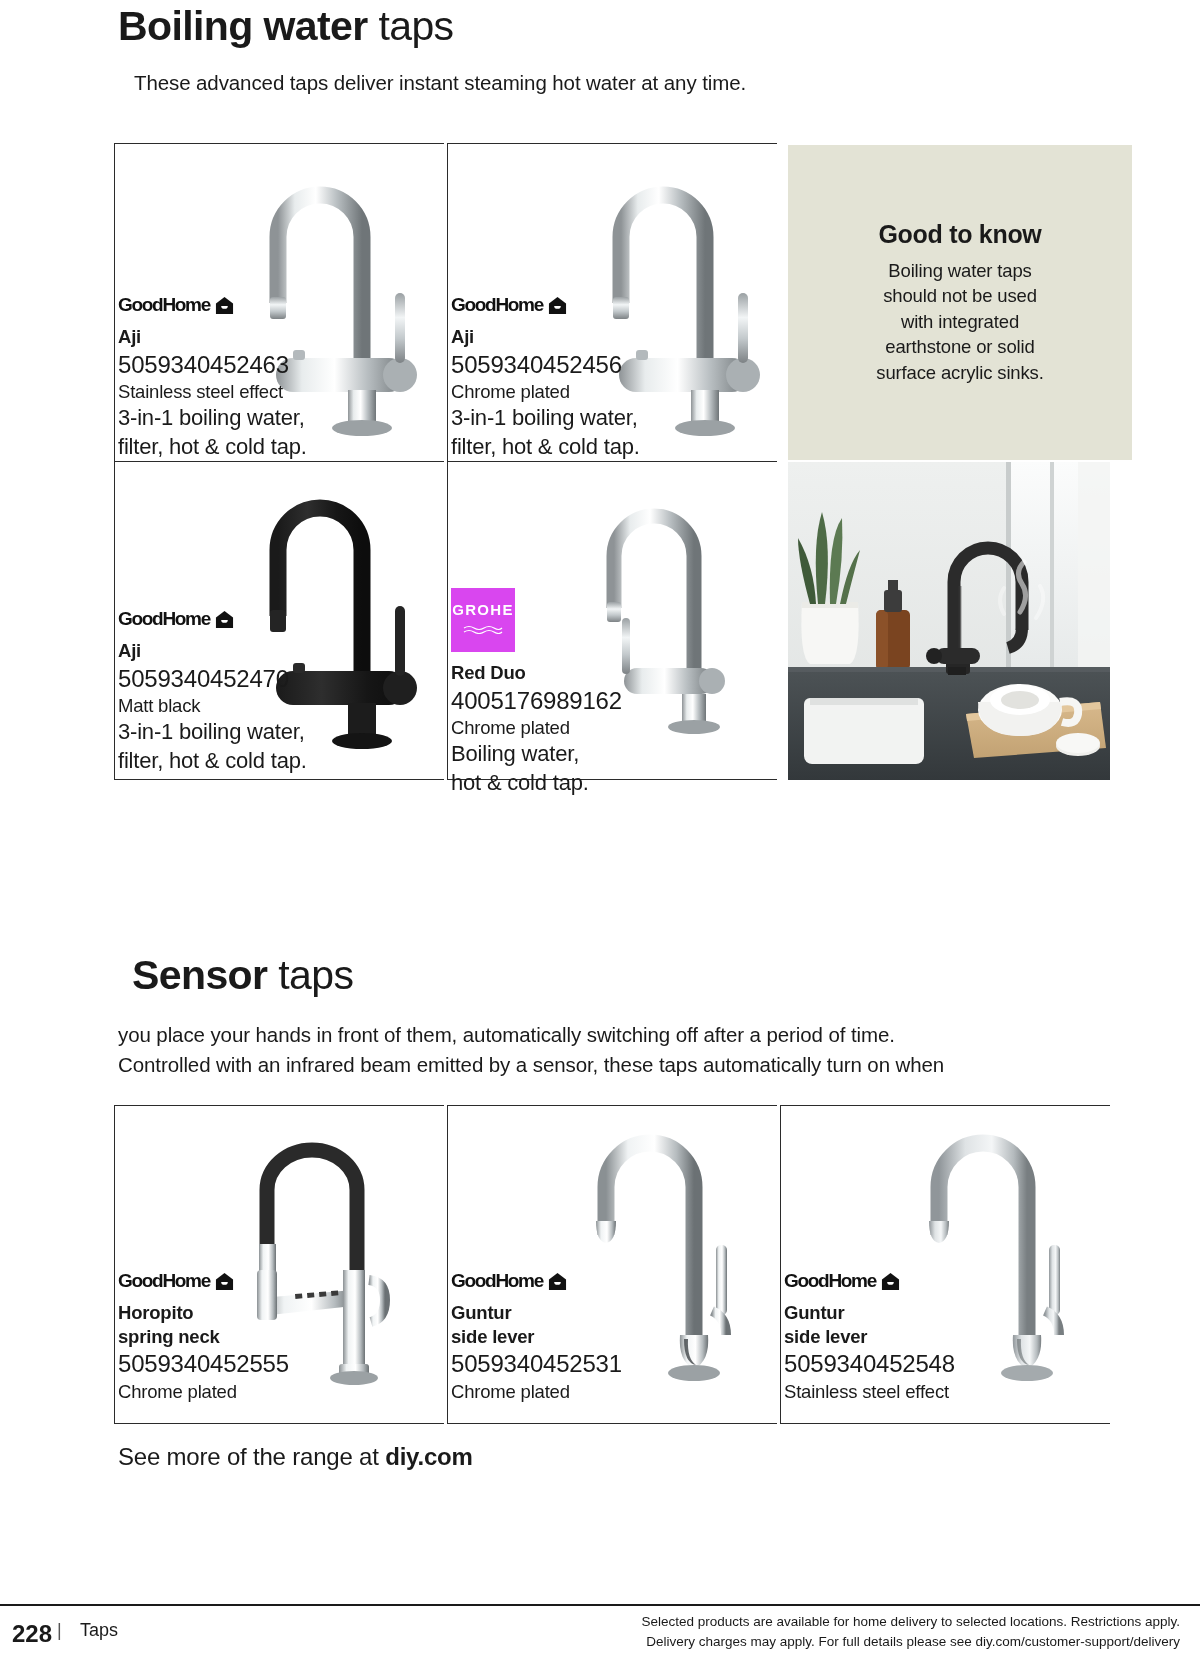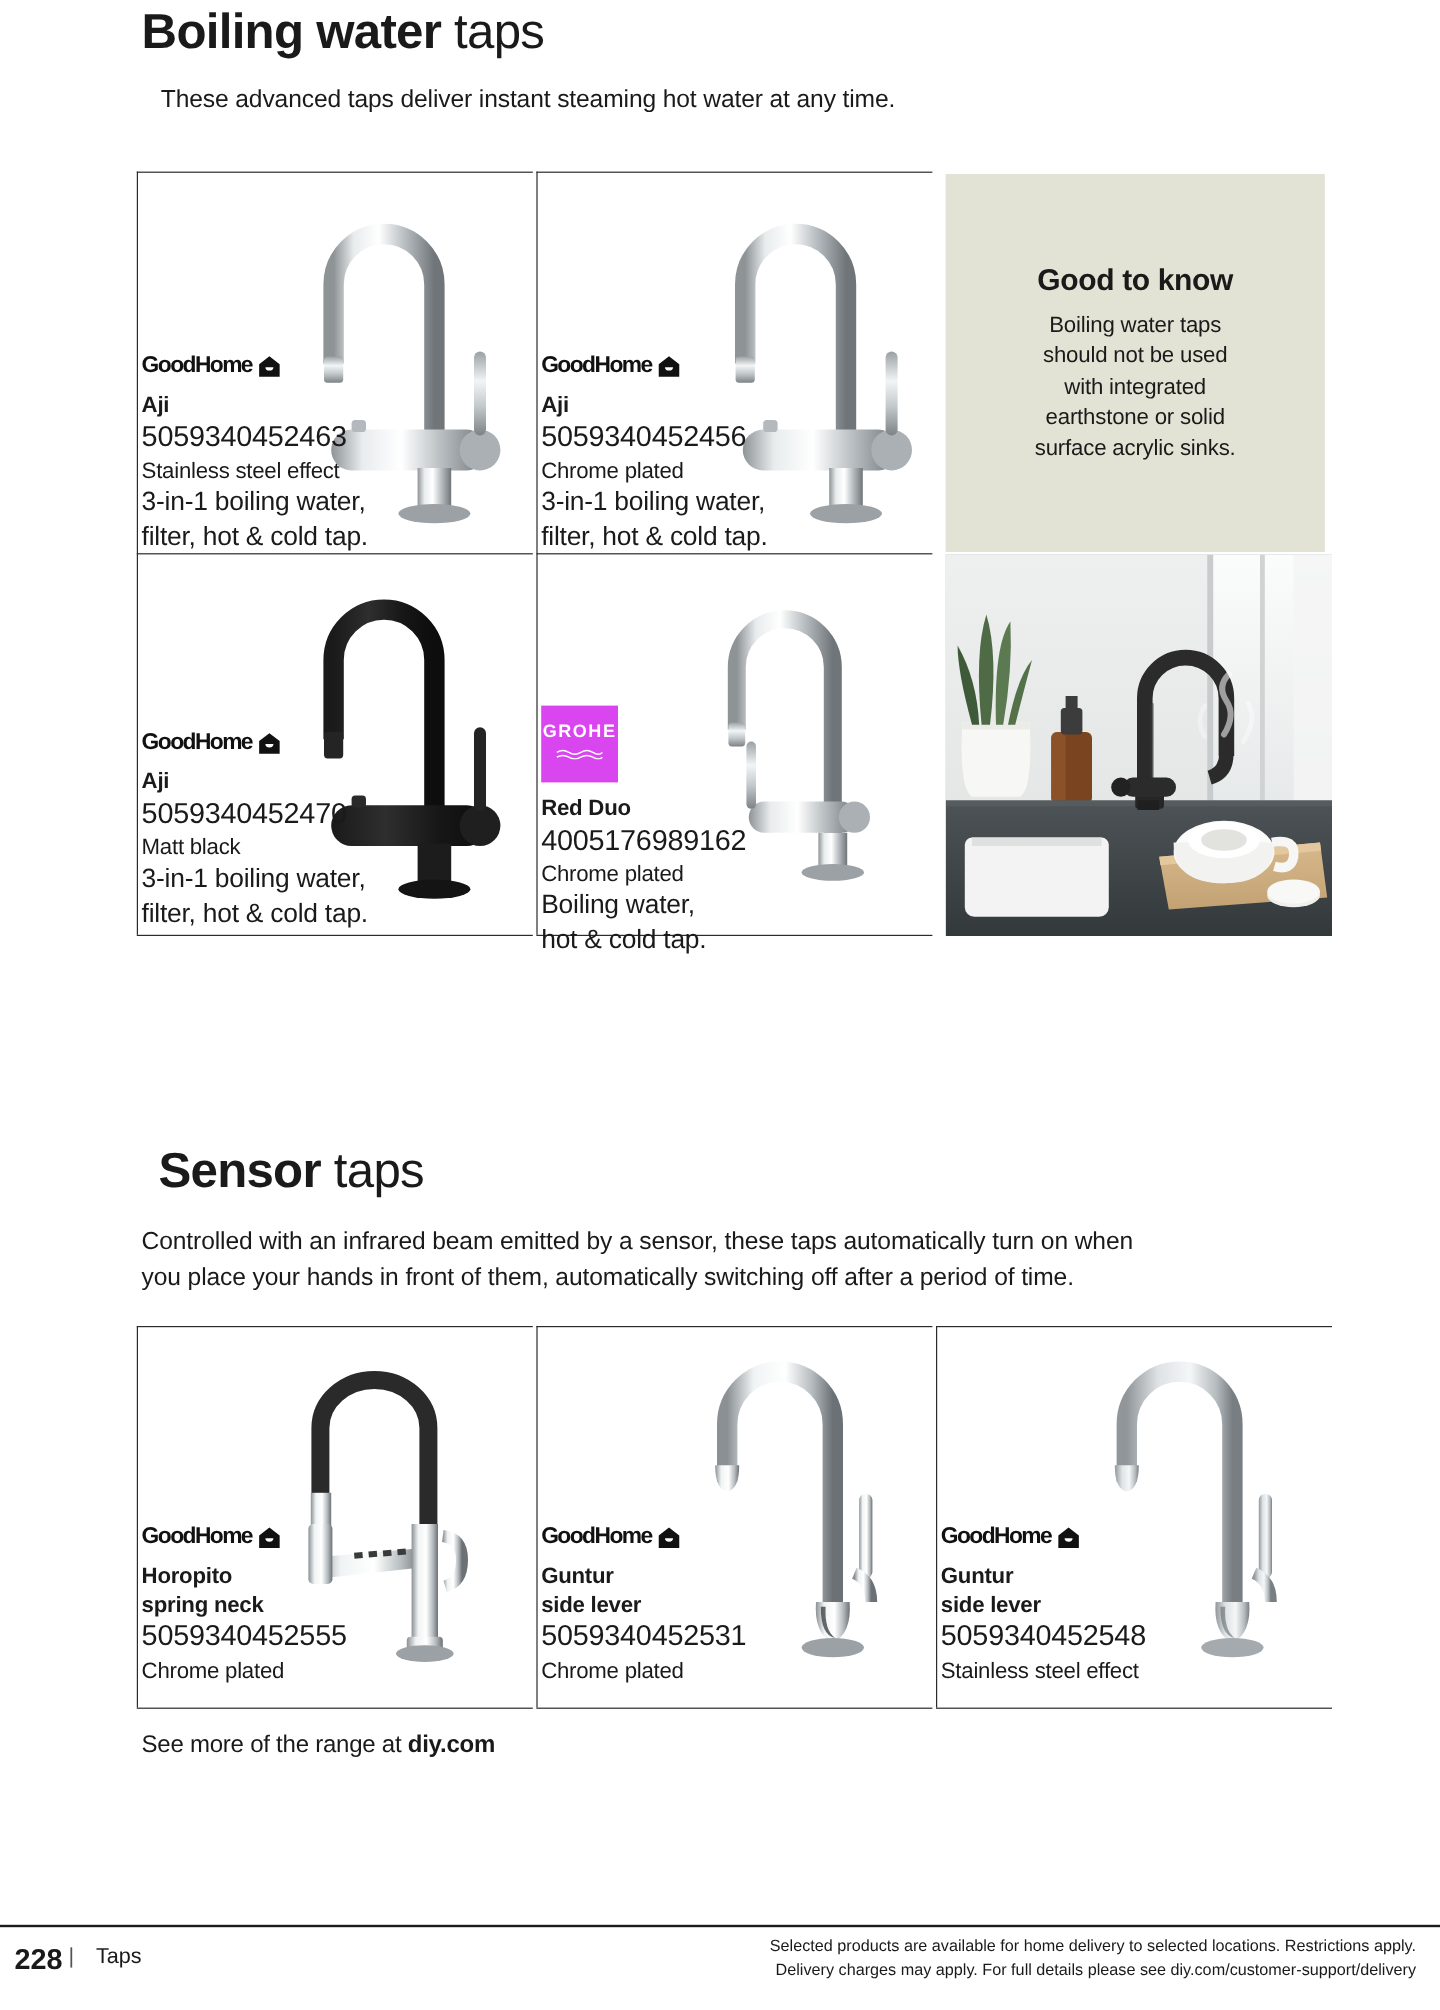--- a/index.html
+++ b/index.html
@@ -59,21 +59,21 @@
     display:flex;flex-direction:column;align-items:center;justify-content:center;
     text-align:center;
   }
   .gtk h3{margin:0 0 9px 0;font-size:25px;font-weight:bold;letter-spacing:-0.3px;}
   .gtk p{margin:0;font-size:18.5px;line-height:1.38;letter-spacing:-0.15px;}
 
   
   .photo{position:absolute;overflow:hidden;background:#cfd2d1;}
 
   
-  .seemore{position:absolute;font-size:20px;letter-spacing:-0.2px;}
+  .seemore{position:absolute;font-size:24px;letter-spacing:-0.2px;}
   .seemore b{font-weight:bold;}
   .footer-rule{position:absolute;height:2px;background:#1a1a1a;}
   .pagenum{position:absolute;font-size:24px;font-weight:bold;}
   .pagesep{position:absolute;font-size:18px;color:#555;}
   .pagelabel{position:absolute;font-size:18px;}
   .legal{position:absolute;font-size:13.5px;line-height:1.5;text-align:right;}
 
   
   .tapart{position:absolute;}
 </style>
@@ -241,21 +241,21 @@
         </span>
       </div>
       <div class="p-name">Red Duo</div>
       <div class="p-code">4005176989162</div>
       <div class="p-fin">Chrome plated</div>
       <div class="p-desc">Boiling water,</div>
       <div class="p-desc">hot &amp; cold tap.</div>
     </div>
   </div>
 
-  <div class="gtk" style="left:788px;top:145px;width:316px;height:315px;">
+  <div class="gtk" style="left:788px;top:145px;width:344px;height:315px;">
     <h3>Good to know</h3>
     <p>Boiling water taps</p>
     <p>should not be used</p>
     <p>with integrated</p>
     <p>earthstone or solid</p>
     <p>surface acrylic sinks.</p>
   </div>
 
   <div class="photo" style="left:788px;top:462px;width:322px;height:318px;">
     <svg width="322" height="318" viewBox="0 0 322 318">
@@ -338,22 +338,22 @@
       <ellipse cx="290" cy="281" rx="22" ry="10" fill="#f8f8f6"></ellipse>
     </svg>
   </div>
 
   <div class="section-title" style="left:132px;top:955px;">
     <span class="bold">Sensor</span>
     <span class="light">taps</span>
   </div>
 
   <div class="section-desc" style="left:118px;top:1020px;width:1010px;">
+    <div>you place your hands in front of them, automatically switching off after a period of time.</div>
     <div>Controlled with an infrared beam emitted by a sensor, these taps automatically turn on when</div>
-    <div>you place your hands in front of them, automatically switching off after a period of time.</div>
   </div>
 
   <div class="hrule" style="left:114px;top:1105px;width:330px;"></div>
   <div class="hrule" style="left:447px;top:1105px;width:330px;"></div>
   <div class="hrule" style="left:780px;top:1105px;width:330px;"></div>
   <div class="vrule" style="left:114px;top:1105px;height:318px;"></div>
   <div class="vrule" style="left:447px;top:1105px;height:318px;"></div>
   <div class="vrule" style="left:780px;top:1105px;height:318px;"></div>
   <div class="hrule" style="left:114px;top:1423px;width:330px;"></div>
   <div class="hrule" style="left:447px;top:1423px;width:330px;"></div>

